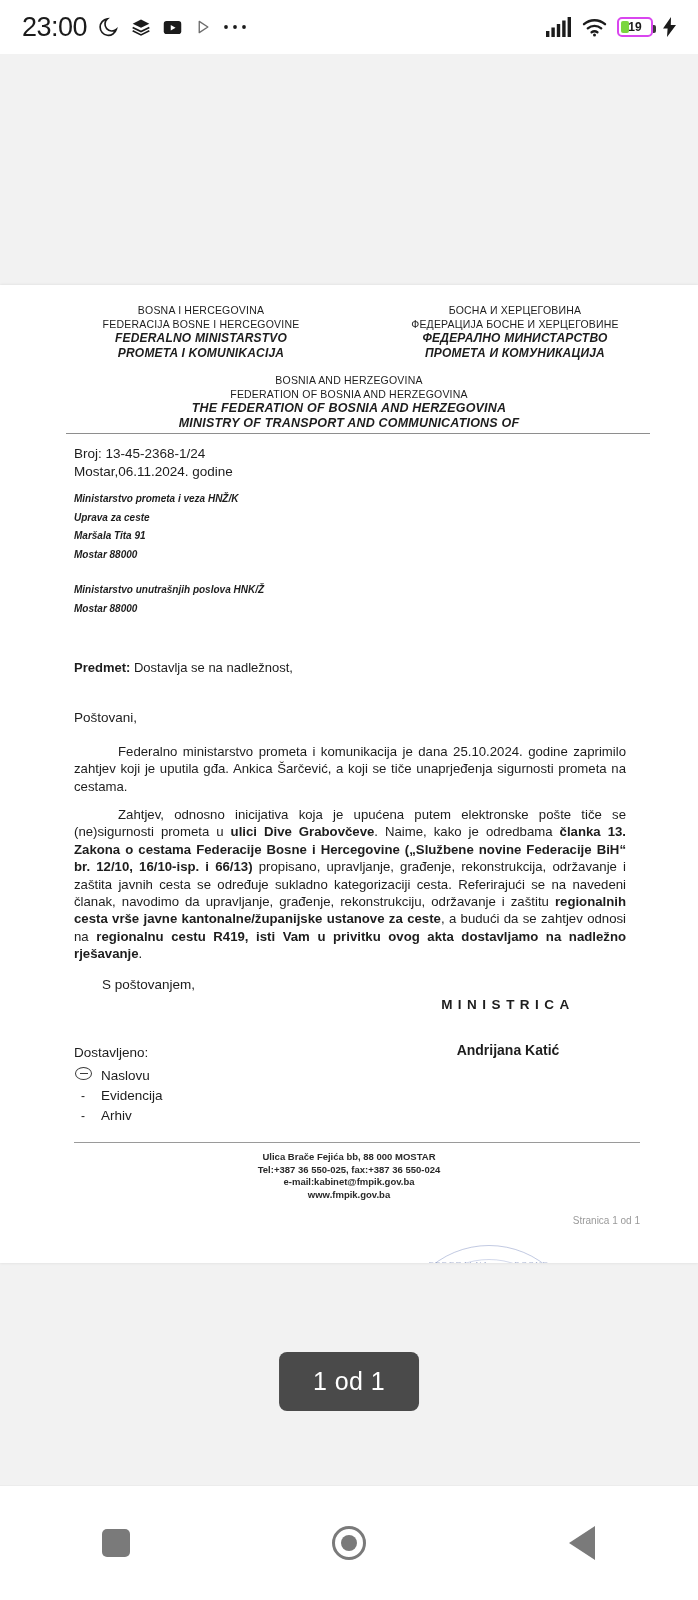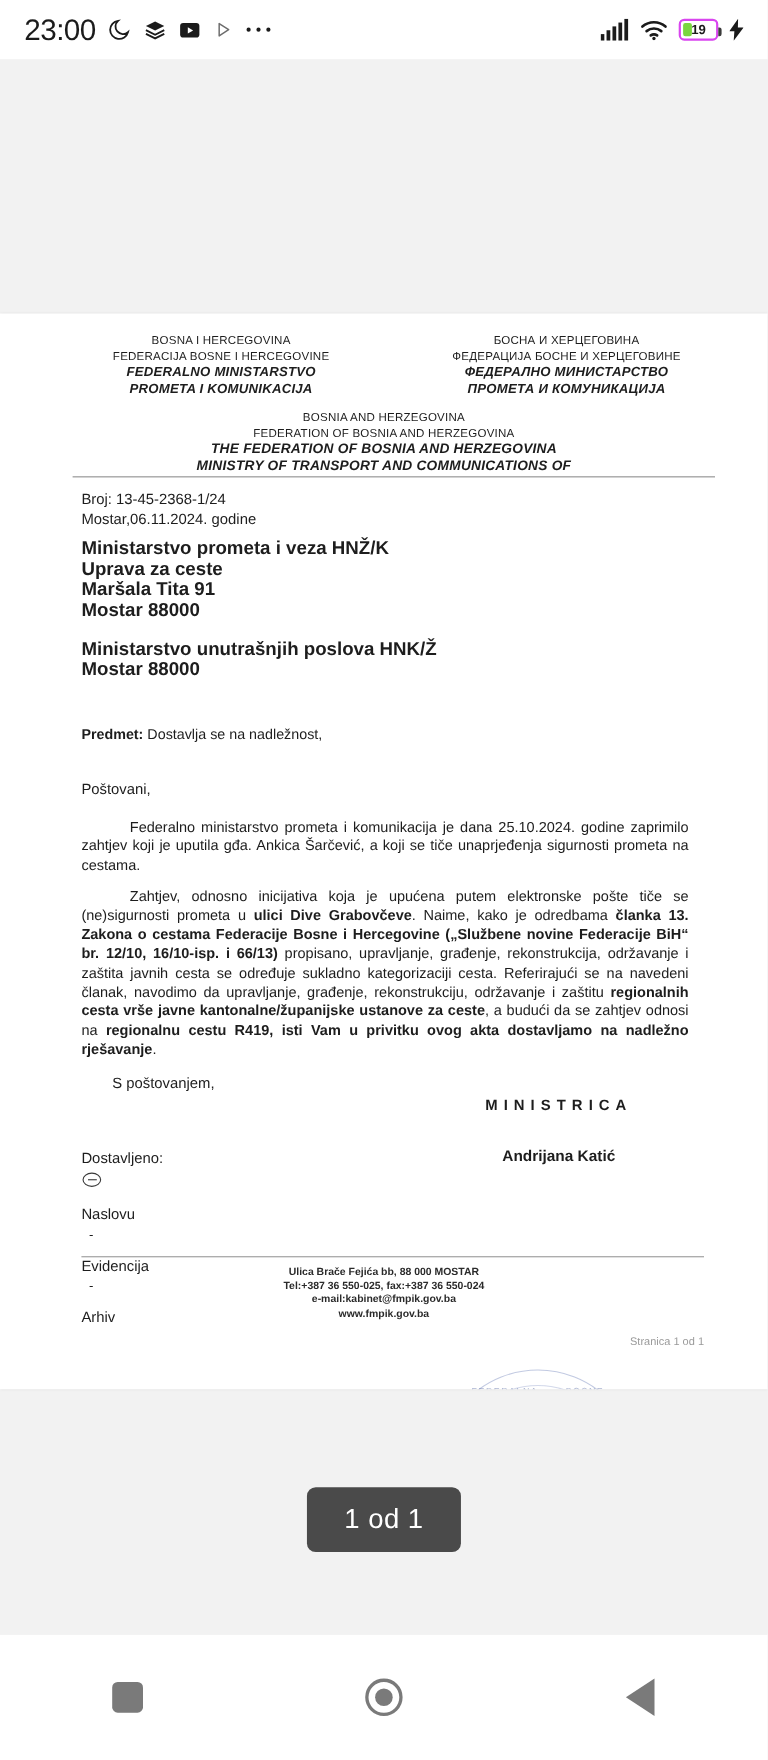--- a/index.html
+++ b/index.html
@@ -62,21 +62,21 @@
   .lh-en .lh-l3 { font-size: 12.5px; }
 
   .hr-top {
     position: absolute; left: 66px; right: 48px; top: 148px;
     height: 0; border-top: 1px solid #8e8e8e;
   }
 
   
   .meta { position: absolute; left: 74px; top: 160px; font-size: 13.5px; line-height: 18px; }
 
-  .addr { position: absolute; left: 74px; font-size: 17px; font-weight: 700; line-height: 18.5px; }
+  .addr { position: absolute; left: 74px; font-size: 10px; font-weight: 700; line-height: 18.5px; font-style: italic; }
   .addr-1 { top: 205px; }
   .addr-2 { top: 296px; }
 
   .subject { position: absolute; left: 74px; top: 375px; font-size: 13px; }
   .subject b { font-weight: 700; }
 
   .greet { position: absolute; left: 74px; top: 425px; font-size: 13.5px; }
 
   
   .para {
@@ -110,21 +110,21 @@
     border-radius: 50%; border: 1px solid rgba(72,96,168,0.20);
   }
   .stamp-txt {
     position: absolute; left: 0; right: 0; top: 14px; text-align: center;
     font-size: 8px; color: rgba(60,82,150,0.55); letter-spacing: 1.4px;
   }
 
   
   .deliv { position: absolute; left: 74px; top: 760px; font-size: 13.5px; }
   .deliv-h { margin-bottom: 6px; }
-  .deliv-item { display: flex; align-items: baseline; gap: 9px; line-height: 19px; flex-direction: column; }
+  .deliv-item { display: flex; align-items: baseline; gap: 9px; line-height: 19px; }
   .deliv-mark { width: 18px; display: inline-block; text-align: center; font-size: 12px; }
   .circ-dash {
     display: inline-block; width: 17px; height: 13px;
     border: 1px solid #3a3a3a; border-radius: 50%;
     position: relative;
   }
   .circ-dash::after {
     content: ""; position: absolute; left: 4px; top: 5px; width: 8px; height: 1px; background: #3a3a3a;
   }
 

